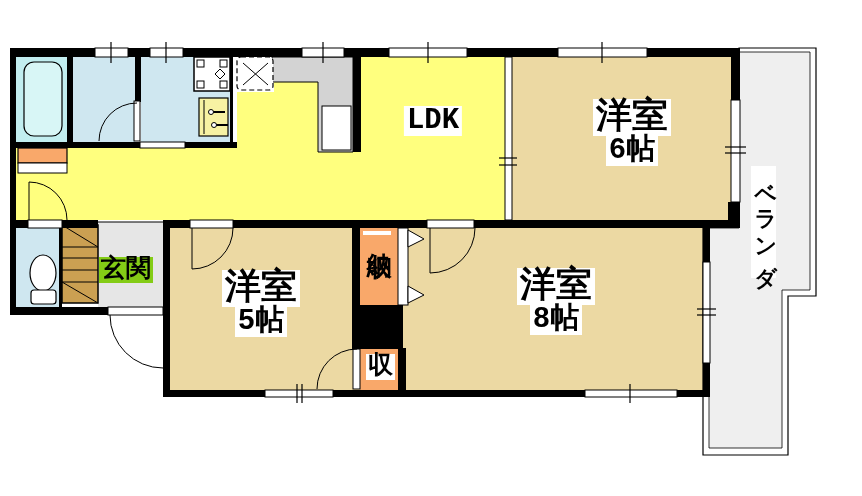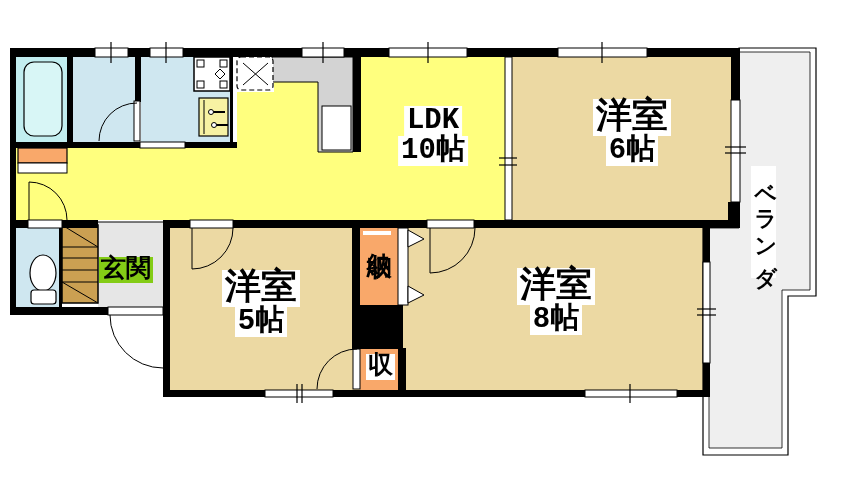--- a/index.html
+++ b/index.html
@@ -167,21 +167,20 @@
     <path d="M430,228 L430,273"></path>
     <path d="M430,273 A45,45 0 0 0 475,228"></path>
     <path d="M137,103 A38,38 0 0 0 99,141"></path>
     <path d="M110,315 A53,53 0 0 0 163,368"></path>
     <path d="M357,349 A40,40 0 0 0 317,389"></path>
   </g>
 </svg>
 
   <div class="lbl center" style="left:433px;top:106px;">
     <div class="line f30">LDK</div>
-    <div class="line f30">10帖</div>
   </div>
 
   <div class="lbl center" style="left:632px;top:99px;">
     <div class="line f34">洋室</div>
     <div class="line f30">6帖</div>
   </div>
 
   <div class="lbl center" style="left:261px;top:270px;">
     <div class="line f34">洋室</div>
     <div class="line f30">5帖</div>

